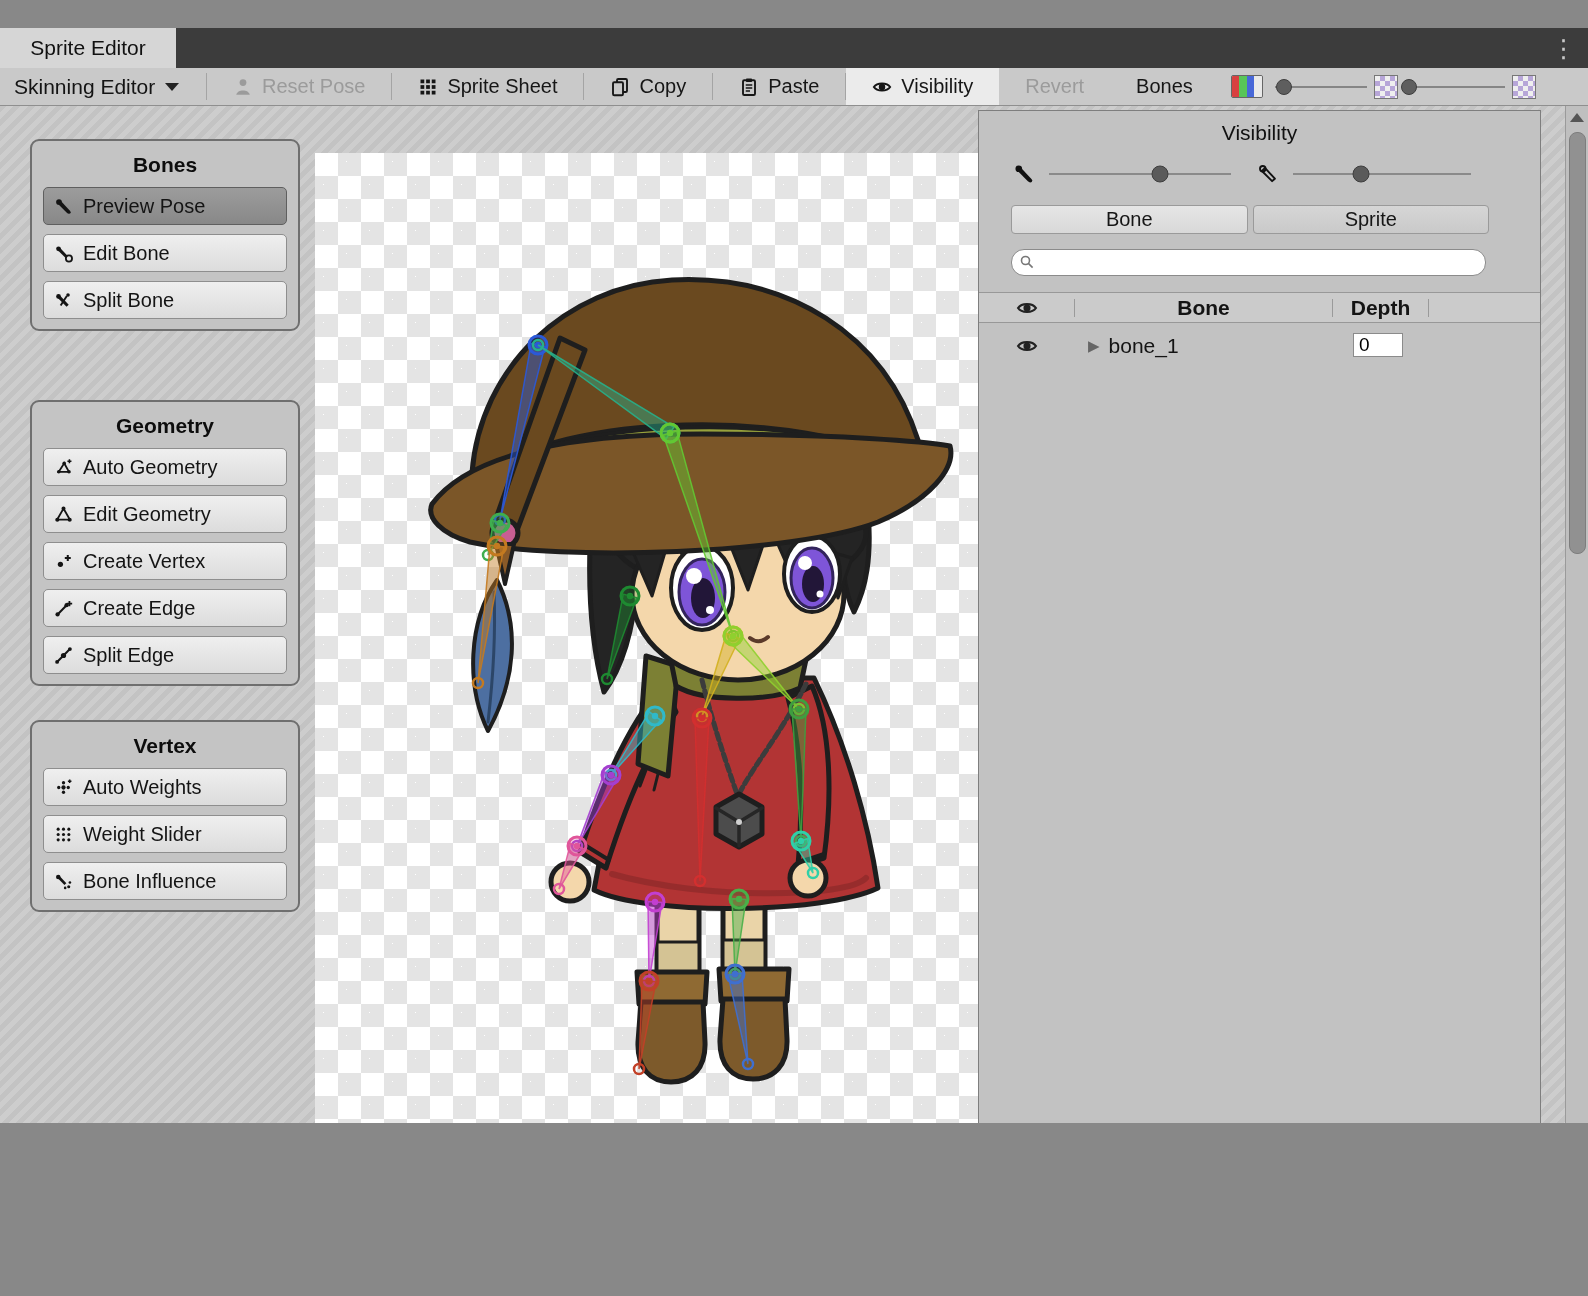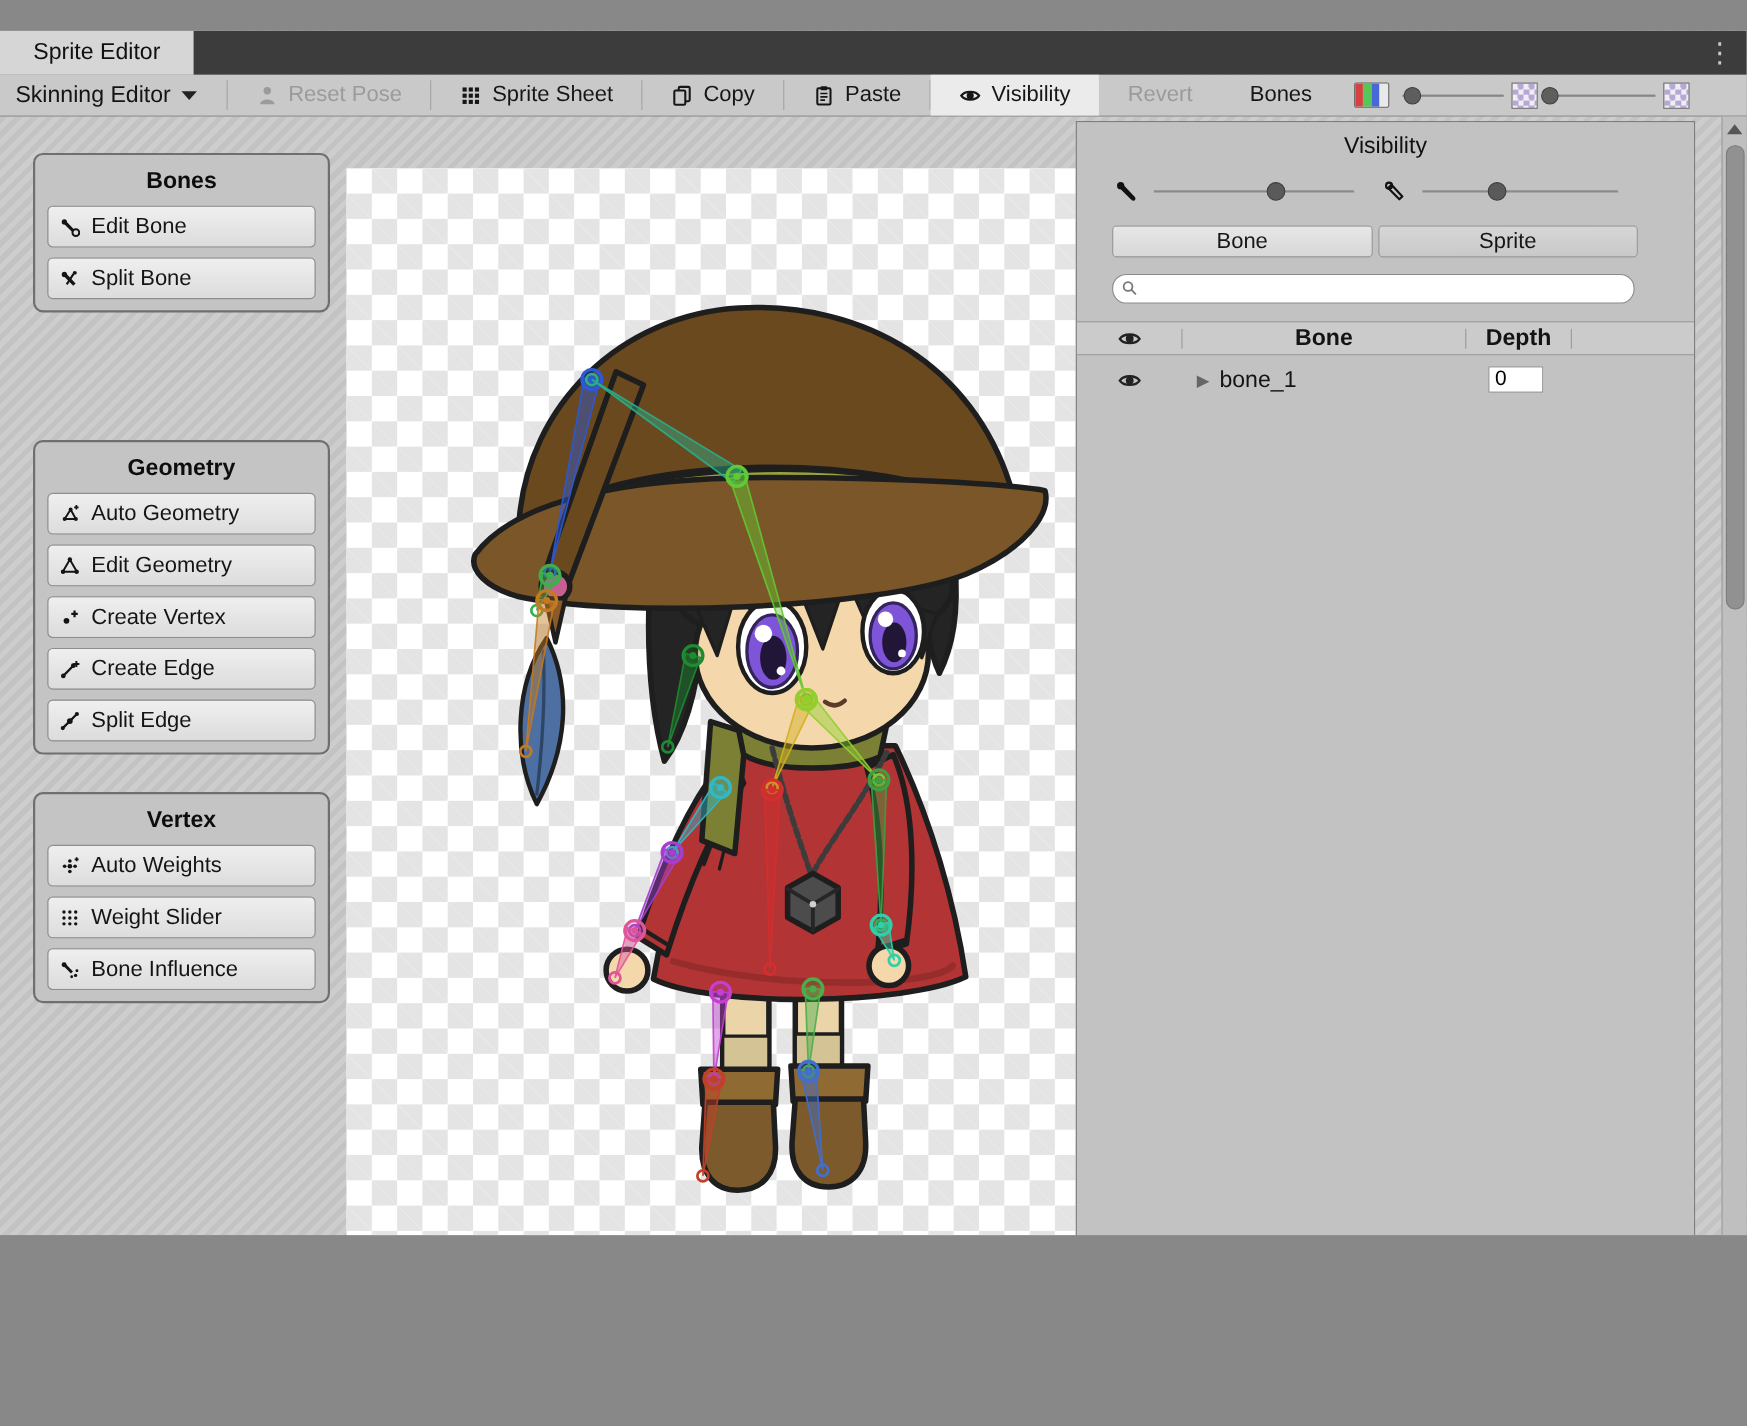--- a/index.html
+++ b/index.html
@@ -429,20 +429,26 @@
       <circle cx="739" cy="871" r="3.2" fill="#49b049"></circle>
       <circle cx="735" cy="946" r="5" fill="none" stroke="#49b049" stroke-width="2.5"></circle>
       <polygon points="728.0719015020924,947.0007253385867 748,1036 741.9280984979076,944.9992746614133" fill="#3f6fd0" fill-opacity="0.45" stroke="#3f6fd0" stroke-opacity="0.9" stroke-width="1.5"></polygon>
       <circle cx="735" cy="946" r="9" fill="#3f6fd0" fill-opacity="0.25" stroke="#3f6fd0" stroke-width="3"></circle>
       <circle cx="735" cy="946" r="3.2" fill="#3f6fd0"></circle>
       <circle cx="748" cy="1036" r="5" fill="none" stroke="#3f6fd0" stroke-width="2.5"></circle>
     </svg>
 
   <div class="panel" style="top:111px">
     <div class="panel-title">Bones</div>
+    <button class="tool selected">
+      <svg class="ic">
+          <use href="#i-bone"></use>
+        </svg>
+      <span>Preview Pose</span>
+    </button>
     <button class="tool">
       <svg class="ic">
           <use href="#i-bone-edit"></use>
         </svg>
       <span>Edit Bone</span>
     </button>
     <button class="tool">
       <svg class="ic">
           <use href="#i-bone-cut"></use>
         </svg>

